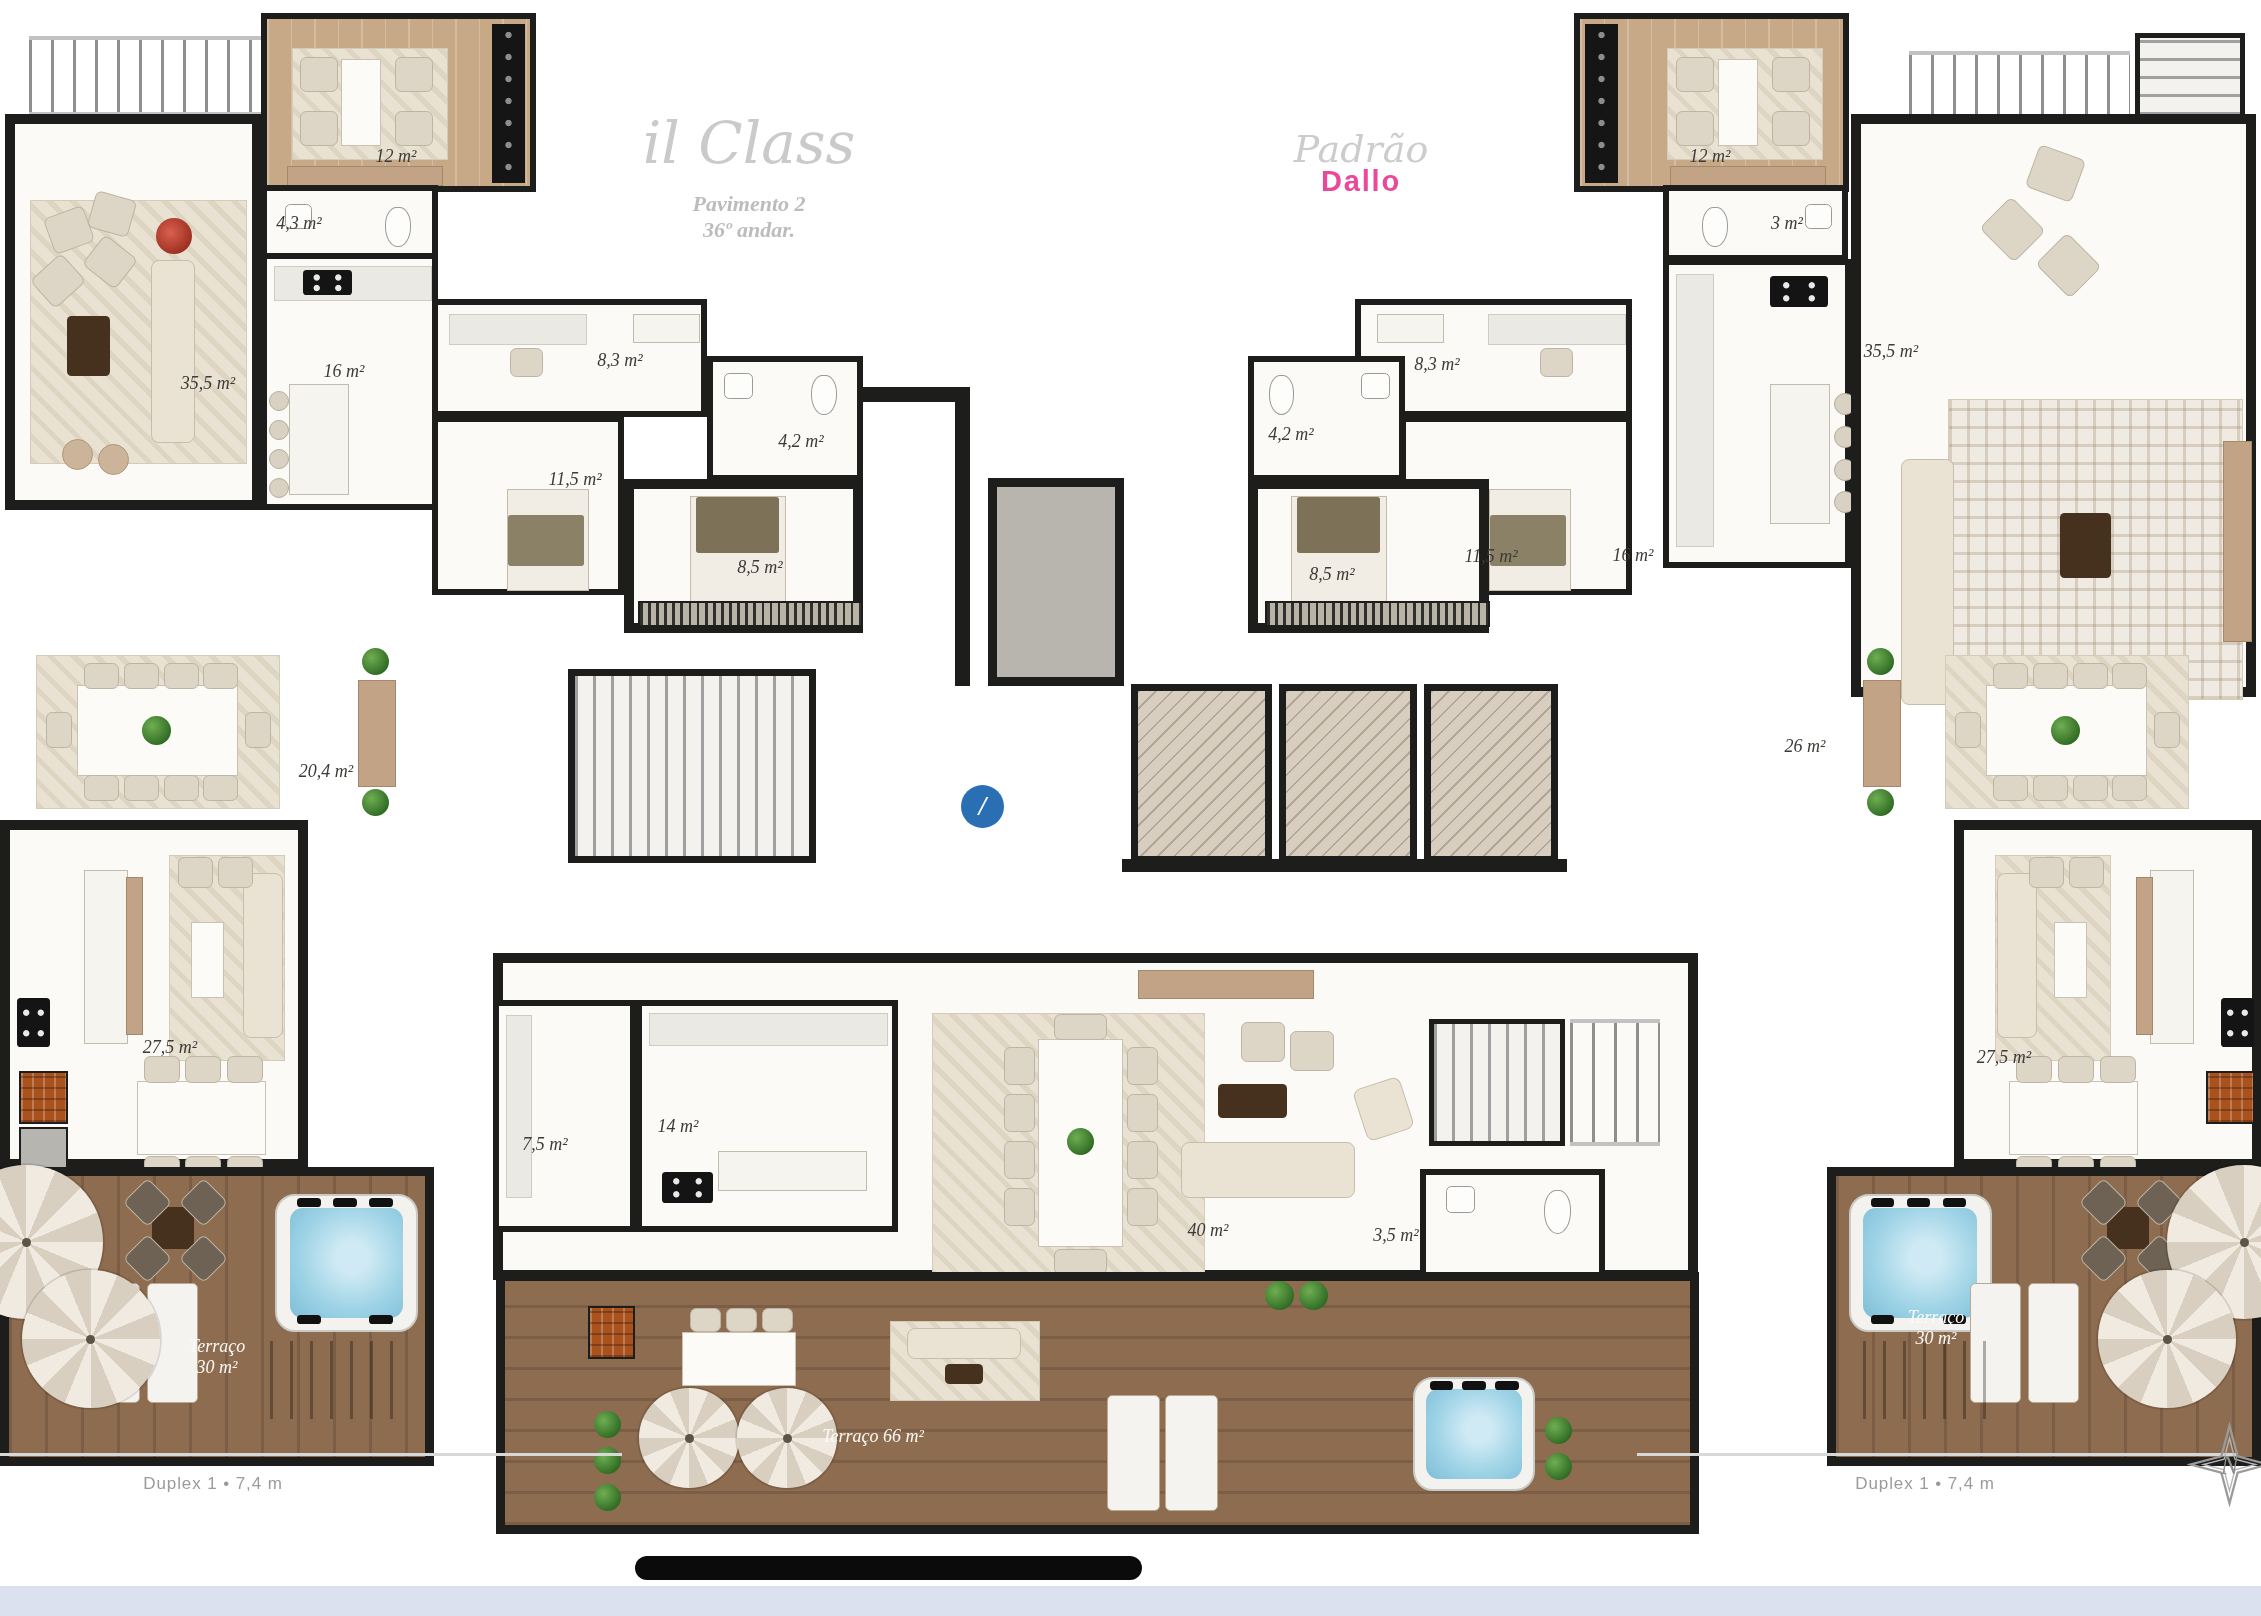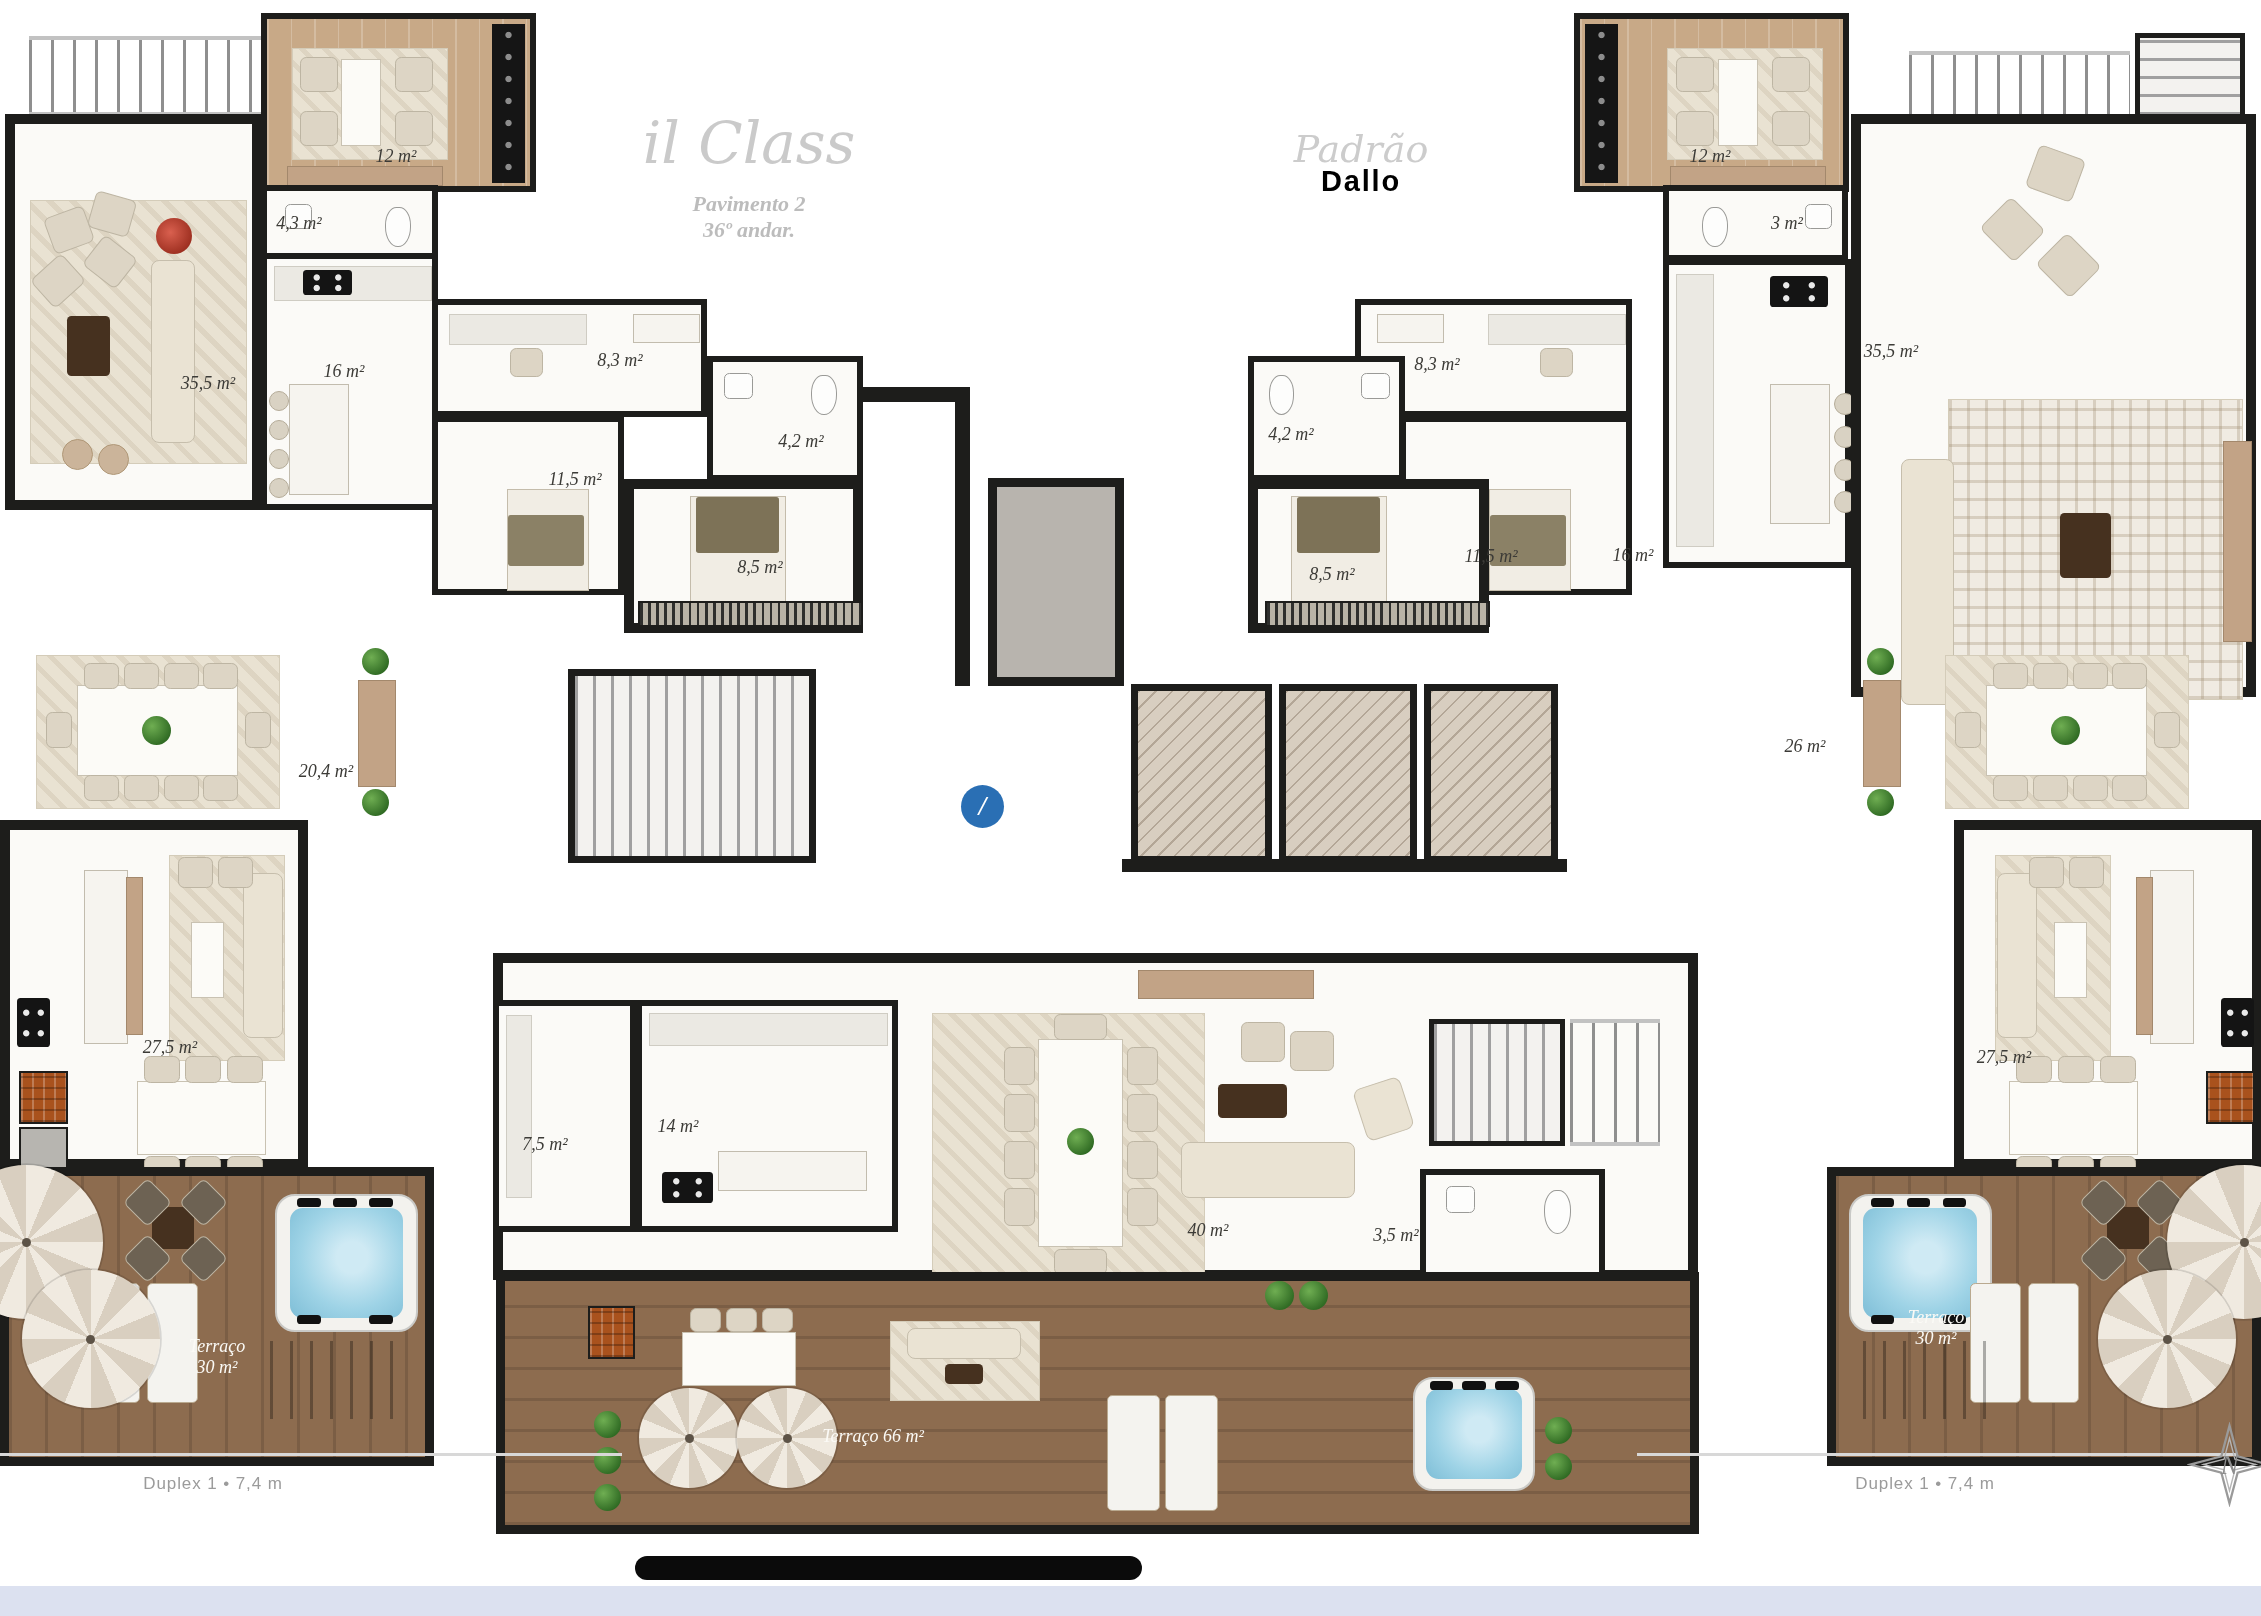--- a/index.html
+++ b/index.html
@@ -65,21 +65,21 @@
   .footer-label{position:absolute;transform:translate(-50%,-50%);font:17px "Liberation Sans",sans-serif;
          color:#9b9b9b;letter-spacing:0.9px;white-space:nowrap;z-index:40;}
   .rule{position:absolute;background:#d8d8d8;height:2.7px;}
   .logo-script{position:absolute;transform:translate(-50%,-50%);font:italic 58px "DejaVu Serif",serif;
          color:#cacaca;white-space:nowrap;z-index:40;}
   .logo-sub{position:absolute;transform:translate(-50%,-50%);font:italic bold 22px "Liberation Serif",serif;
          color:#bcbcbc;white-space:nowrap;text-align:center;z-index:40;}
   .dallo-script{position:absolute;transform:translate(-50%,-50%);font:italic 38px "DejaVu Serif",serif;
          color:#cccccc;white-space:nowrap;z-index:40;}
   .dallo-bold{position:absolute;transform:translate(-50%,-50%);font:bold 29px "Liberation Sans",sans-serif;
-         color:#000000;letter-spacing:1.8px;white-space:nowrap;z-index:40;}
+         color:#ec4899;letter-spacing:1.8px;white-space:nowrap;z-index:40;}
   .watermark{position:absolute;font:600 87px "Liberation Serif",serif;color:rgba(255,255,255,.62);
          letter-spacing:12.7px;-webkit-text-stroke:0.9px rgba(110,110,110,.22);z-index:60;white-space:nowrap;}
   .wm-badge{position:absolute;width:43px;height:43px;border-radius:50%;background:#2a6fb4;z-index:61;
          color:#ffffff;font:italic bold 27px "Liberation Serif",serif;text-align:center;line-height:42px;}
   .bottom-strip{position:absolute;left:0;width:2262px;background:#dce1f0;}
   .scalebar{position:absolute;background:#0b0b0b;border-radius:12.7px;}
   .compass{position:absolute;z-index:40;}
 </style>
 </head>
 <body>

